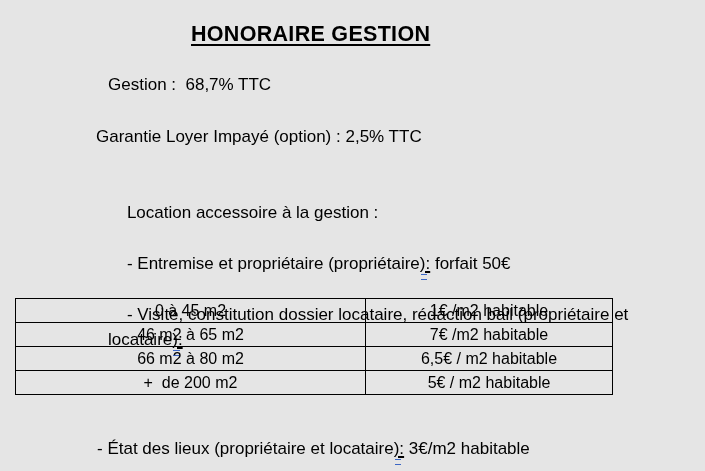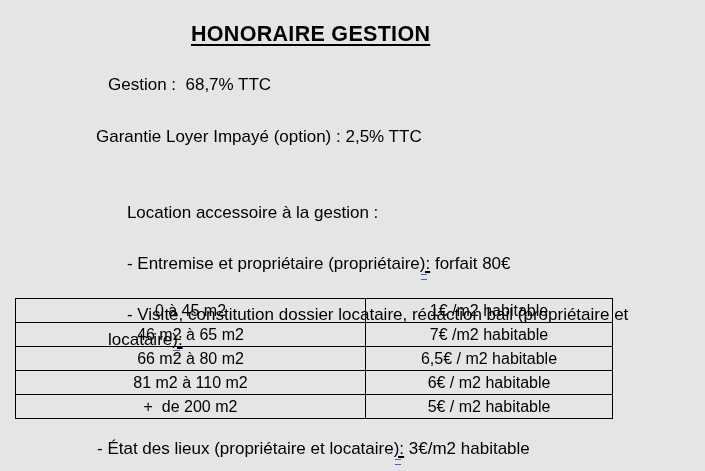--- a/index.html
+++ b/index.html
@@ -78,43 +78,39 @@
 <div class="page">
 
   <div class="title">HONORAIRE GESTION</div>
 
   <div class="txt" style="left:108px; top:72px;">Gestion :  68,7% TTC</div>
 
   <div class="txt" style="left:96px; top:124px;">Garantie Loyer Impayé (option) : 2,5% TTC</div>
 
   <div class="txt" style="left:108px; top:174px; width:600px;">
     <span>Location accessoire à la gestion :</span><br>
-    <span><span>- Entremise et propriétaire (propriétaire</span><span class="grammar">):</span><span> forfait 80€</span></span><br>
+    <span><span>- Entremise et propriétaire (propriétaire</span><span class="grammar">):</span><span> forfait 50€</span></span><br>
     <span><span>- Visite, constitution dossier locataire, rédaction bail (propriétaire et</span><br><span>locataire</span><span class="grammar">):</span></span>
   </div>
 
   <table class="fees">
     <tbody>
       <tr>
         <td class="col-surface">0 à 45 m2</td>
         <td class="col-tarif">1€ /m2 habitable</td>
       </tr>
       <tr>
         <td class="col-surface">46 m2 à 65 m2</td>
         <td class="col-tarif">7€ /m2 habitable</td>
       </tr>
       <tr>
         <td class="col-surface">66 m2 à 80 m2</td>
         <td class="col-tarif">6,5€ / m2 habitable</td>
       </tr>
       <tr>
-        <td class="col-surface">81 m2 à 110 m2</td>
-        <td class="col-tarif">6€ / m2 habitable</td>
-      </tr>
-      <tr>
         <td class="col-surface">+  de 200 m2</td>
         <td class="col-tarif">5€ / m2 habitable</td>
       </tr>
     </tbody>
   </table>
 
   <div class="txt" style="left:97px; top:436px;"><span>- État des lieux (propriétaire et locataire</span><span class="grammar">):</span><span> 3€/m2 habitable</span></div>
 
 </div>
 

